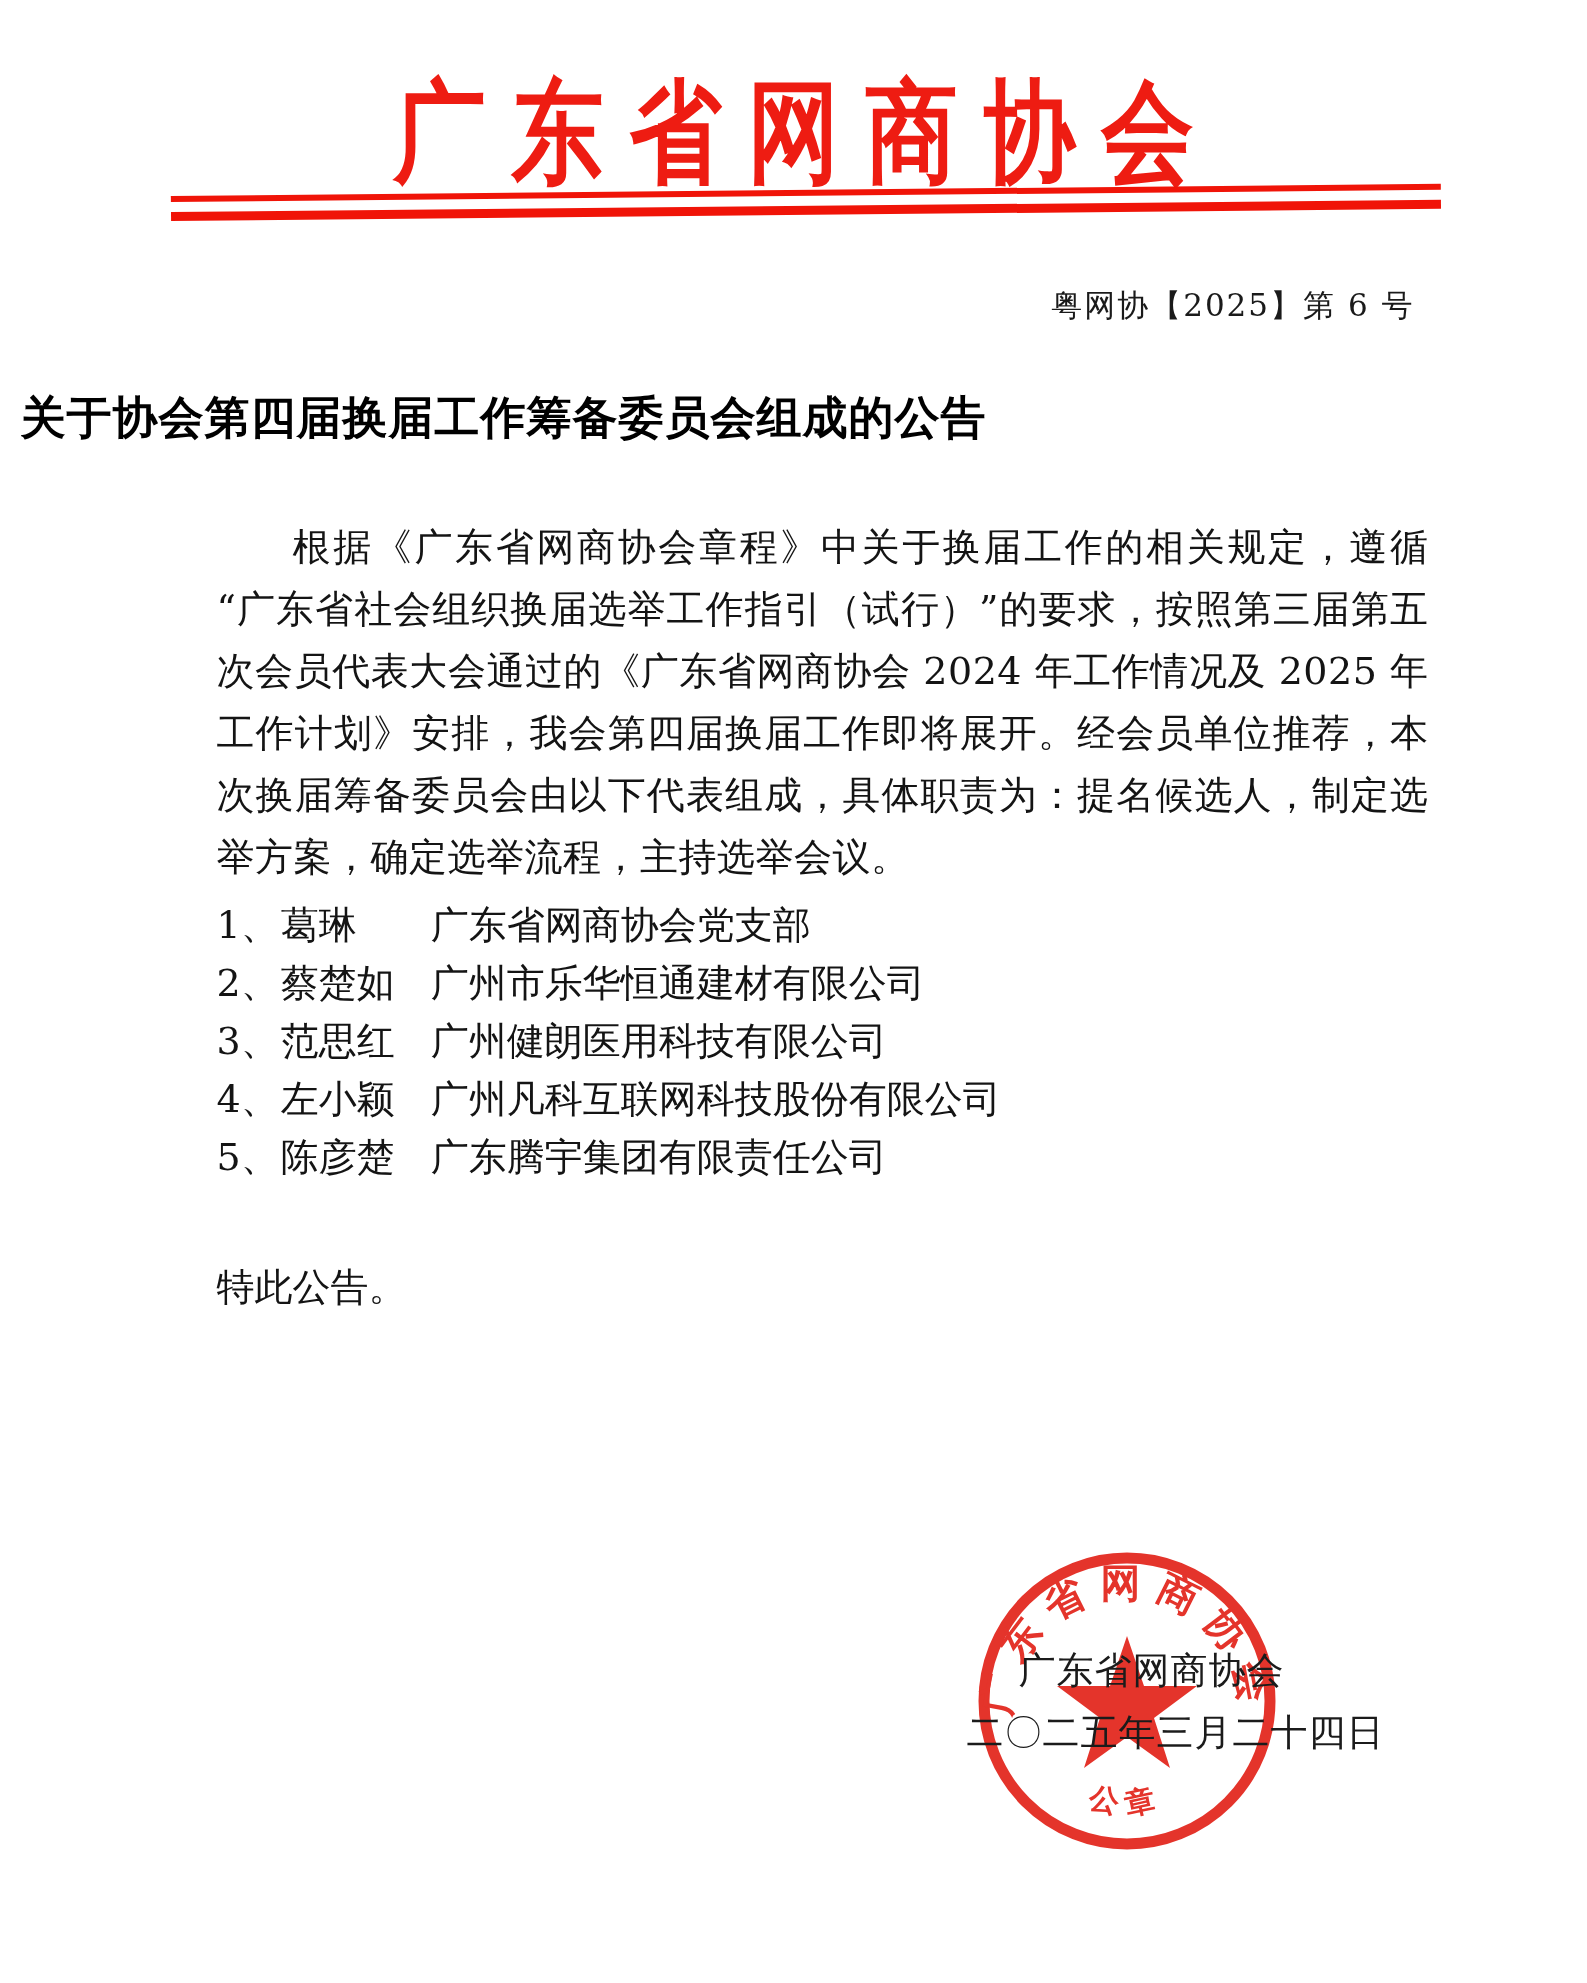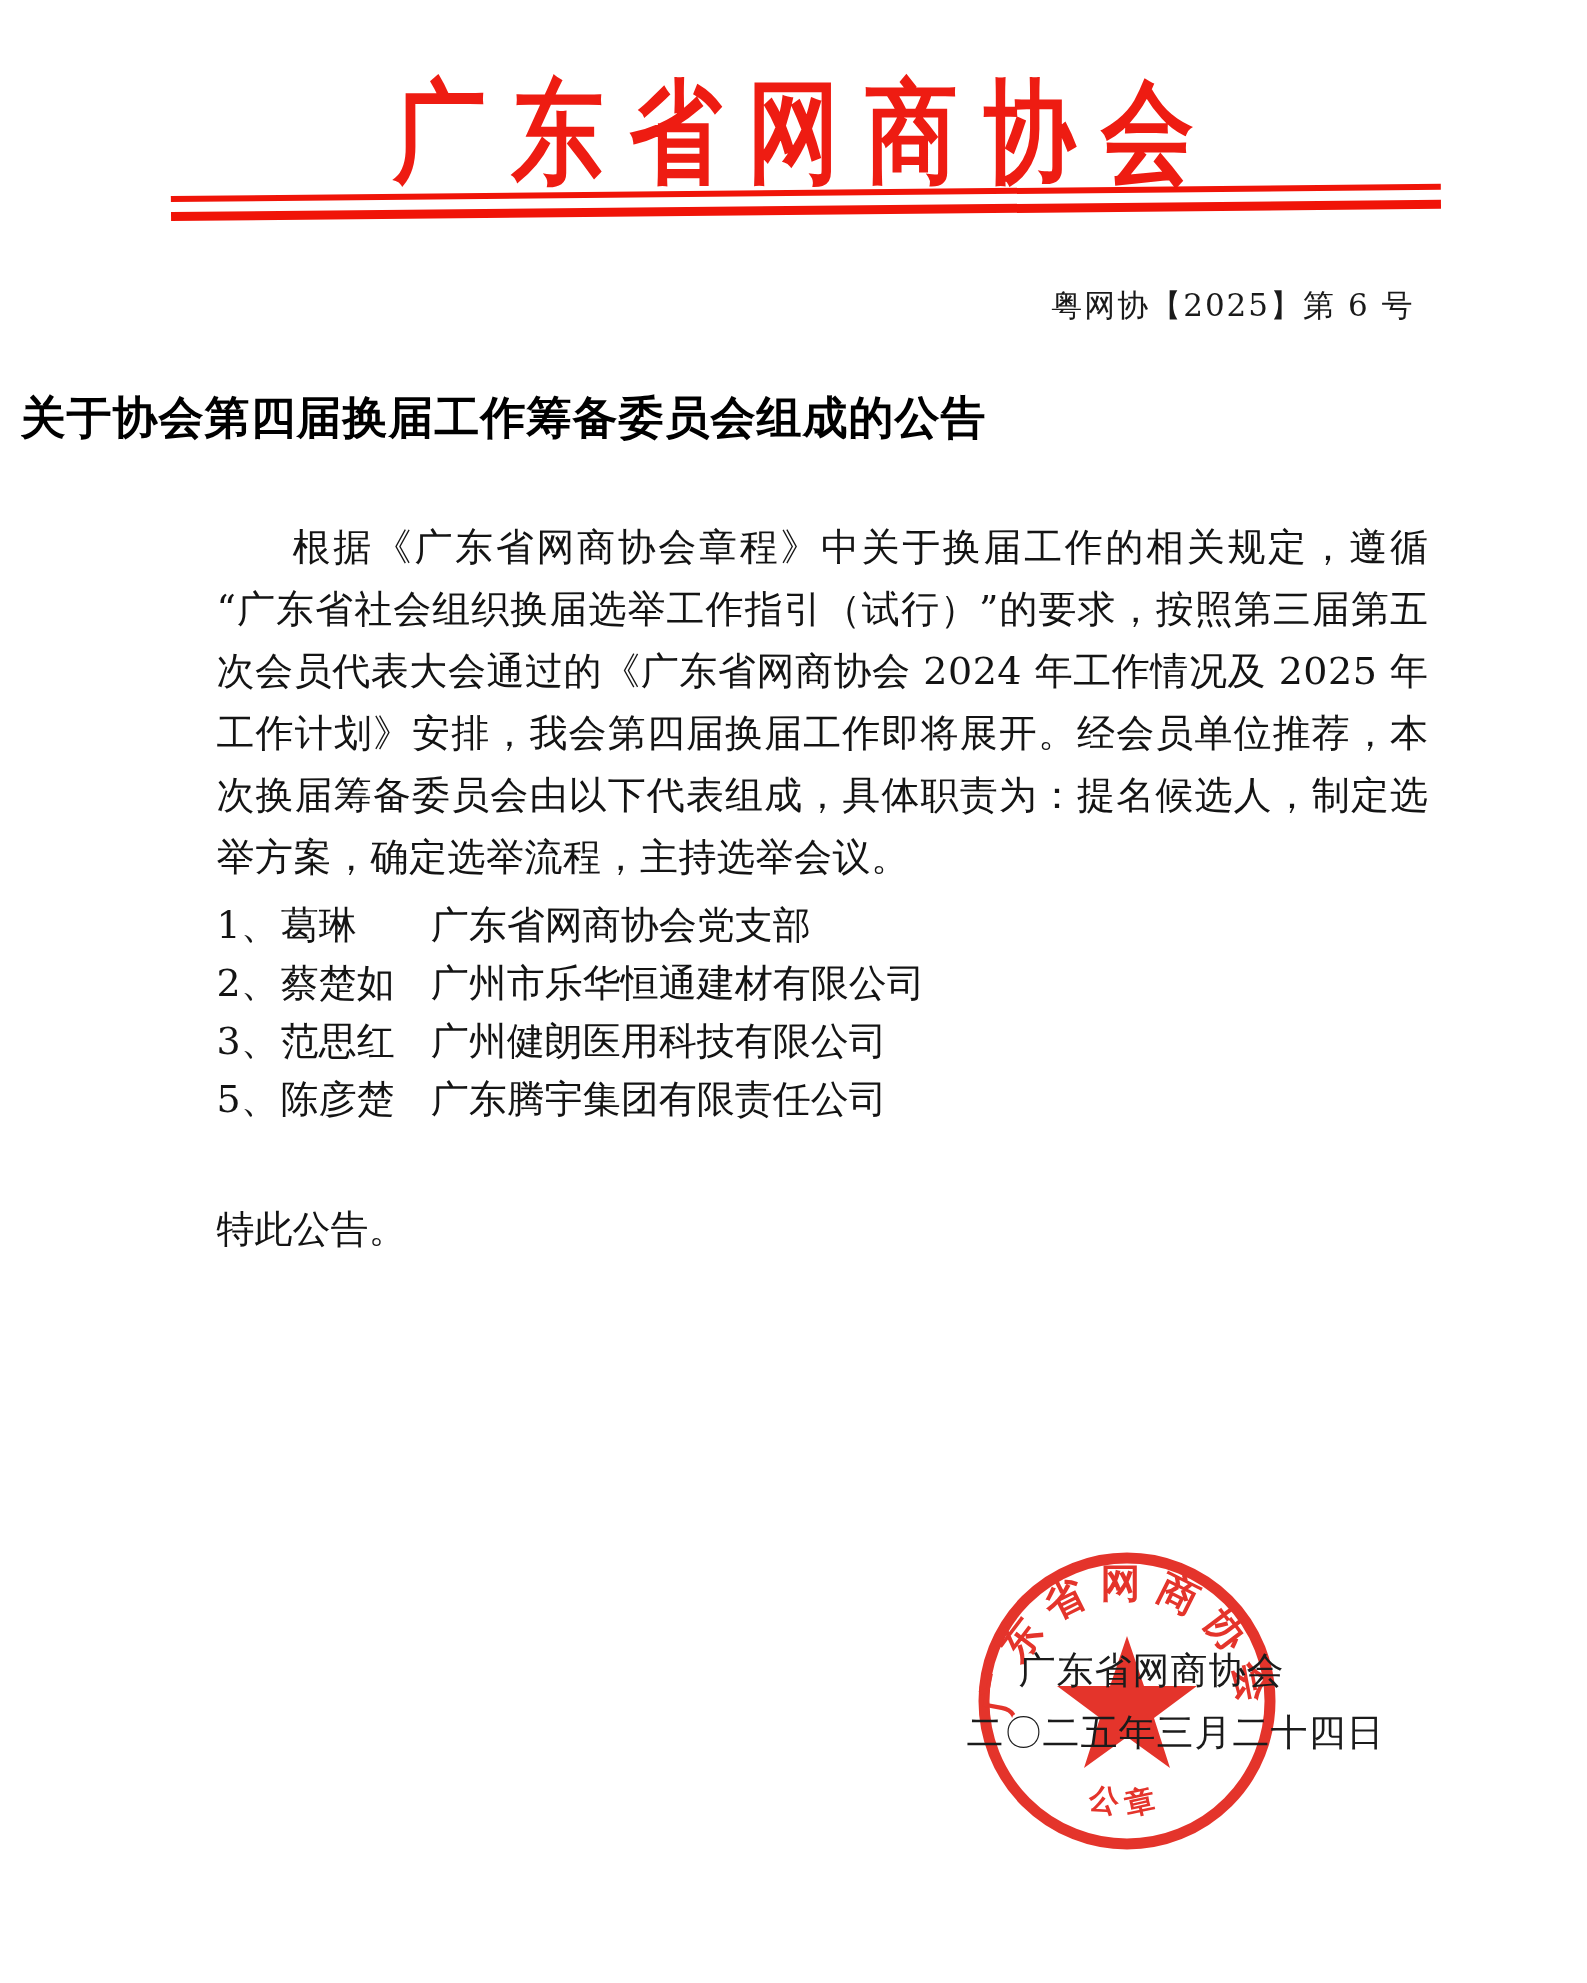--- a/index.html
+++ b/index.html
@@ -197,20 +197,23 @@
       <li class="member-item">
         <span class="member-index">1、</span><span class="member-name">葛琳</span><span class="member-org">广东省网商协会党支部</span>
       </li>
       <li class="member-item">
         <span class="member-index">2、</span><span class="member-name">蔡楚如</span><span class="member-org">广州市乐华恒通建材有限公司</span>
       </li>
       <li class="member-item">
         <span class="member-index">3、</span><span class="member-name">范思红</span><span class="member-org">广州健朗医用科技有限公司</span>
       </li>
       <li class="member-item">
+        <span class="member-index">4、</span><span class="member-name">左小颖</span><span class="member-org">广州凡科互联网科技股份有限公司</span>
+      </li>
+      <li class="member-item">
         <span class="member-index">5、</span><span class="member-name">陈彦楚</span><span class="member-org">广东腾宇集团有限责任公司</span>
       </li>
     </ul>
 
     <p class="closing">特此公告。</p>
   </div>
 
   <div class="seal">
     <svg width="322" height="322" viewBox="0 0 322 322" xmlns="http://www.w3.org/2000/svg">
       <defs>

